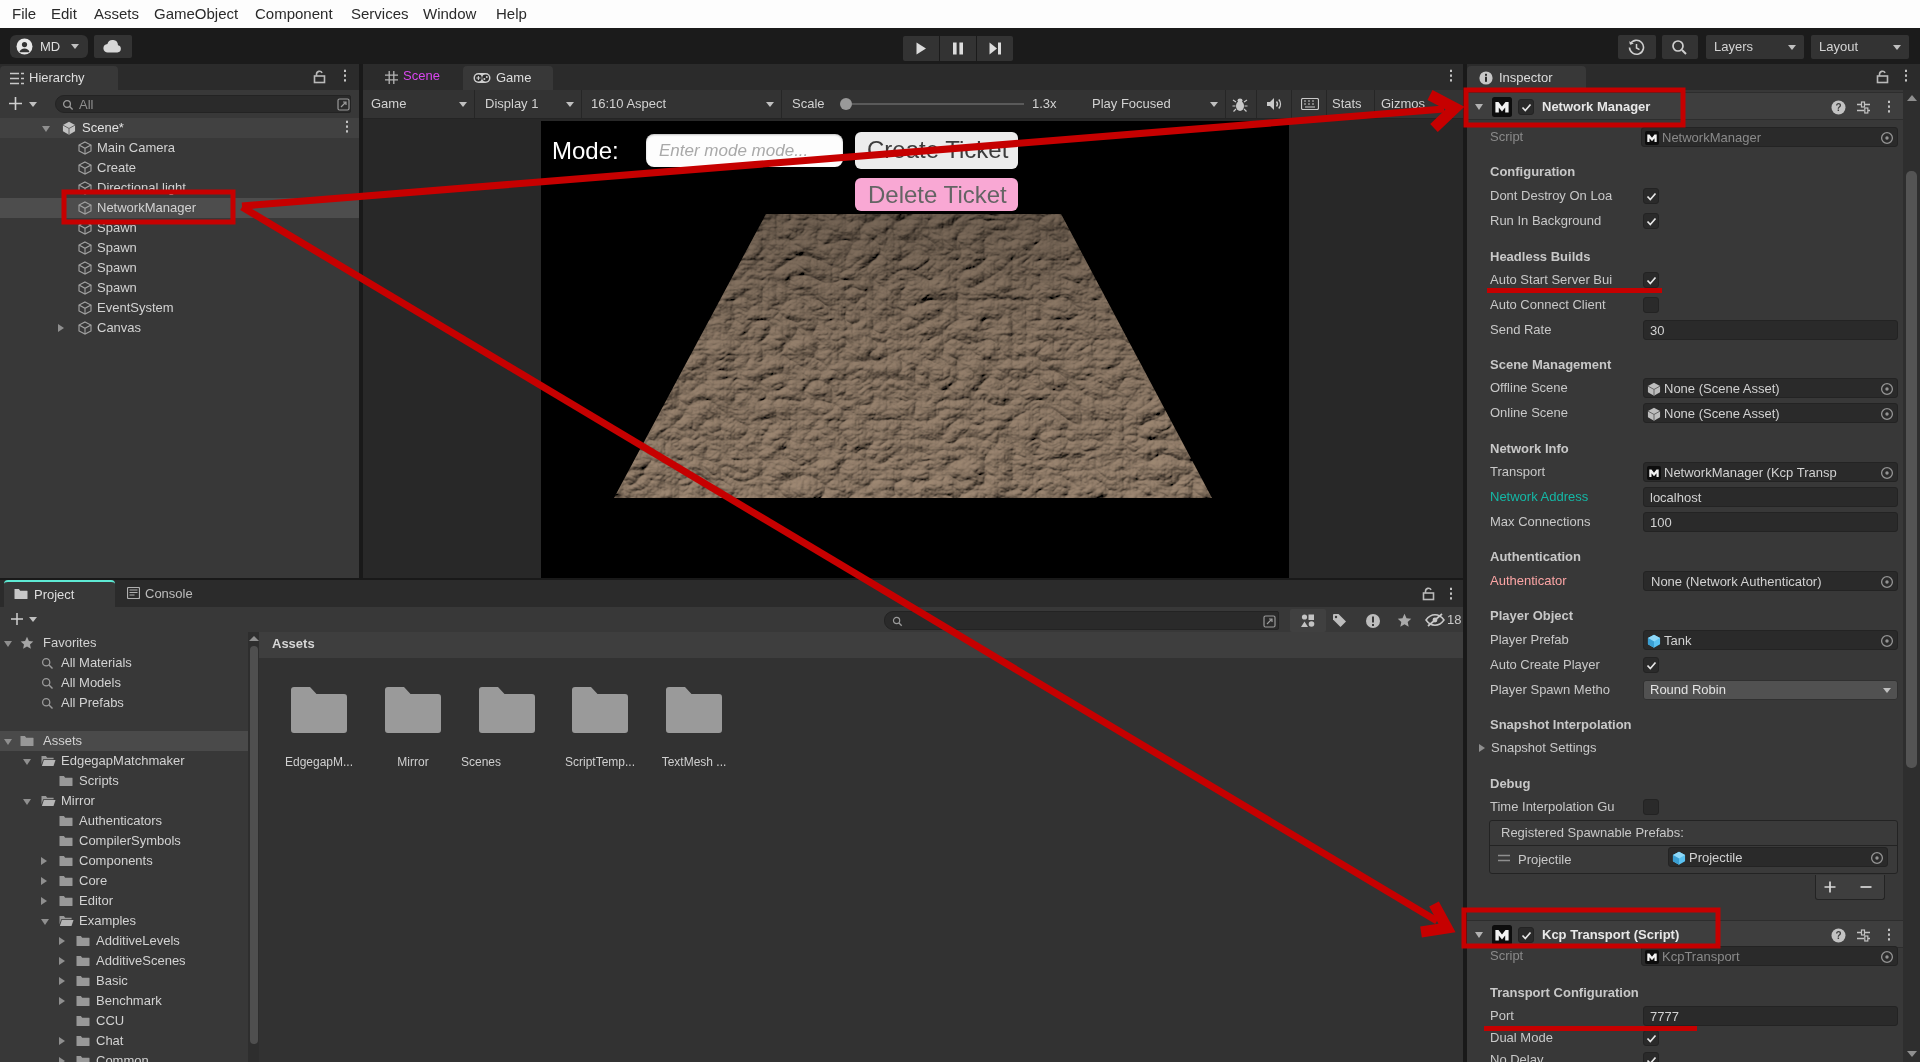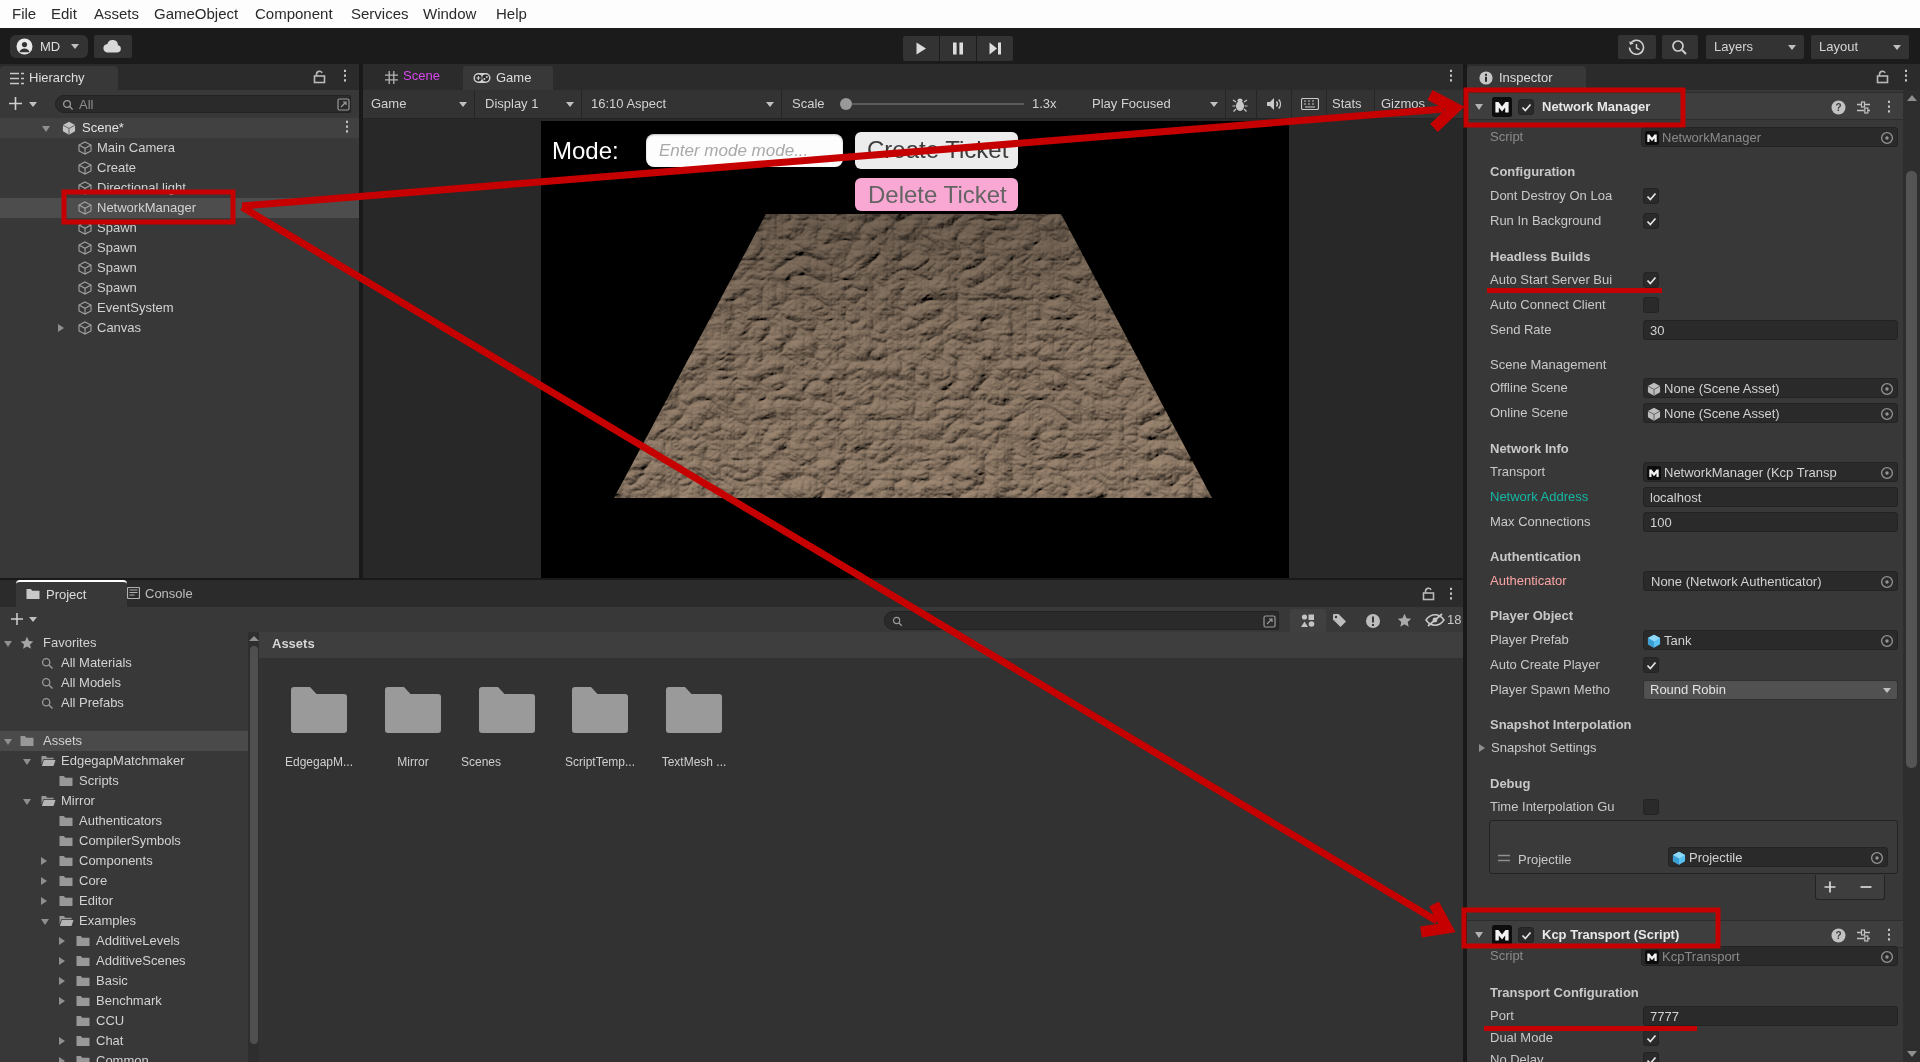--- a/index.html
+++ b/index.html
@@ -288,21 +288,21 @@
    <span class="a" style="left:12px;top:4px;font-size:24px;color:#3c3c3c">Create Ticket</span>
   </div>
   <div class="a" style="left:314px;top:57px;width:163px;height:33px;background:#f9a8d4;border-radius:6px">
    <span class="a" style="left:13px;top:3px;font-size:24px;color:#646464">Delete Ticket</span>
   </div>
  </div>
 </div>
 
 <div class="a" id="proj" style="left:0;top:580px;width:1463px;height:482px;background:#383838;overflow:hidden">
  <div class="a" style="left:0;top:0;width:1463px;height:27px;background:#2b2b2b">
-  <div class="tab a" style="left:16px;top:0;width:111px;height:27px;line-height:25px;border-top:2px solid #ffffff;box-sizing:border-box">
+  <div class="tab a" style="left:4px;top:0;width:111px;height:27px;line-height:25px;border-top:2px solid #5eead4;box-sizing:border-box">
    <svg class="a" style="left:10px;top:6px" width="14" height="12" viewBox="0 0 14 12">
           <path d="M0.5 1h4.4l1.3 1.7h6.9a.4.4 0 0 1 .4.4v7.3a.6.6 0 0 1-.6.6H1.1a.6.6 0 0 1-.6-.6z" fill="#c8c8c8"></path>
         </svg>
    <span class="a" style="left:30px;top:0">Project</span>
   </div>
   <svg class="a" style="left:127px;top:7px" width="13" height="12" viewBox="0 0 13 12">
         <rect x="0.5" y="0.5" width="12" height="11" rx="1" fill="none" stroke="#b0b0b0" stroke-width="1.2"></rect>
         <path d="M2.5 3h8M2.5 5.5h8M2.5 8h5" stroke="#b0b0b0" stroke-width="1.1"></path>
       </svg>
   <span class="a" style="left:145px;top:6px;font-size:13px;color:#bdbdbd">Console</span>
@@ -611,21 +611,21 @@
       <svg class="a" style="left:2px;top:2px" width="11" height="11" viewBox="0 0 11 11">
         <path d="M1.5 5.5 4.3 8.5 9.5 2.5" stroke="#e6e6e6" stroke-width="1.7" fill="none"></path>
       </svg>
     </div>
 <div class="a" style="left:23px;top:231px;width:150px;height:20px;line-height:20px;font-size:13px;color:#c8c8c8;white-space:nowrap;overflow:hidden">Auto Connect Client</div>
 <div class="cb a" style="left:176px;top:233px"></div>
 <div class="a" style="left:23px;top:256px;width:150px;height:20px;line-height:20px;font-size:13px;color:#c8c8c8;white-space:nowrap;overflow:hidden">Send Rate</div>
 <div class="fld a" style="left:176px;top:256px;width:255px;height:20px">
       <span class="a" style="left:6px;top:1px;color:#d2d2d2">30</span>
     </div>
-<div class="a" style="left:23px;top:291px;width:150px;height:20px;line-height:20px;font-size:13px;color:#c8c8c8;font-weight:normal;white-space:nowrap;overflow:hidden">Scene Management</div>
+<div class="a" style="left:23px;top:291px;width:150px;height:20px;line-height:20px;font-size:13px;color:#c8c8c8;font-weight:bold;white-space:nowrap;overflow:hidden">Scene Management</div>
 <div class="a" style="left:23px;top:314px;width:150px;height:20px;line-height:20px;font-size:13px;color:#c8c8c8;white-space:nowrap;overflow:hidden">Offline Scene</div>
 <div class="fld a" style="left:176px;top:314px;width:255px;height:20px">
       <svg class="a" style="left:3px;top:3px" width="14" height="14" viewBox="0 0 15 15">
         <path d="M7.5 0.8 14 4.4v6.6L7.5 14.6 1 11V4.4z" fill="#bdbdbd"></path>
         <path d="M1 4.4 7.5 8 14 4.4M7.5 8v6.6" stroke="#5d5d5d" stroke-width="1" fill="none"></path>
       </svg>
       <span class="a" style="left:20px;top:1px;color:#d2d2d2">None (Scene Asset)</span>
       <svg class="a" style="right:3px;top:3px" width="14" height="14" viewBox="0 0 14 14">
         <circle cx="7" cy="7" r="5.4" fill="none" stroke="#949494" stroke-width="1.3"></circle>
         <circle cx="7" cy="7" r="1.7" fill="#949494"></circle>
@@ -698,20 +698,23 @@
       <span class="a" style="left:6px">Round Robin</span>
       <div class="dar a" style="left:239px;top:7px"></div>
     </div>
 <div class="a" style="left:23px;top:651px;width:150px;height:20px;line-height:20px;font-size:13px;color:#c8c8c8;font-weight:bold;white-space:nowrap;overflow:hidden">Snapshot Interpolation</div>
 <div class="tri-r a" style="left:12px;top:680px"></div>
 <div class="a" style="left:24px;top:674px;width:149px;height:20px;line-height:20px;font-size:13px;color:#c8c8c8;white-space:nowrap;overflow:hidden">Snapshot Settings</div>
 <div class="a" style="left:23px;top:710px;width:150px;height:20px;line-height:20px;font-size:13px;color:#c8c8c8;font-weight:bold;white-space:nowrap;overflow:hidden">Debug</div>
 <div class="a" style="left:23px;top:733px;width:150px;height:20px;line-height:20px;font-size:13px;color:#c8c8c8;white-space:nowrap;overflow:hidden">Time Interpolation Gu</div>
 <div class="cb a" style="left:176px;top:735px"></div>
 <div class="a" style="left:22px;top:756px;width:409px;height:54px;border:1px solid #232323;border-radius:3px;box-sizing:border-box;background:#3a3a3a">
+ <div class="a" style="left:0;top:0;width:407px;height:24px;border-bottom:1px solid #232323;font-size:13px;color:#c8c8c8;line-height:24px">
+        <span class="a" style="left:11px">Registered Spawnable Prefabs:</span>
+      </div>
  <svg class="a" style="left:7px;top:33px" width="14" height="8" viewBox="0 0 14 8">
         <path d="M1 1.5h12M1 6.5h12" stroke="#8f8f8f" stroke-width="1.6"></path>
       </svg>
  <span class="a" style="left:28px;top:31px;font-size:13px;color:#c8c8c8">Projectile</span>
 </div>
 <div class="fld a" style="left:201px;top:783px;width:220px;height:20px">
       <svg class="a" style="left:3px;top:3px" width="14" height="14" viewBox="0 0 15 15">
         <path d="M7.5 0.8 14 4.4v6.6L7.5 14.6 1 11V4.4z" fill="#59c1f1"></path>
         <path d="M7.5 0.8 14 4.4 7.5 8 1 4.4z" fill="#8ed8f8"></path>
         <path d="M7.5 8v6.6L1 11V4.4z" fill="#3a9ed2"></path>

